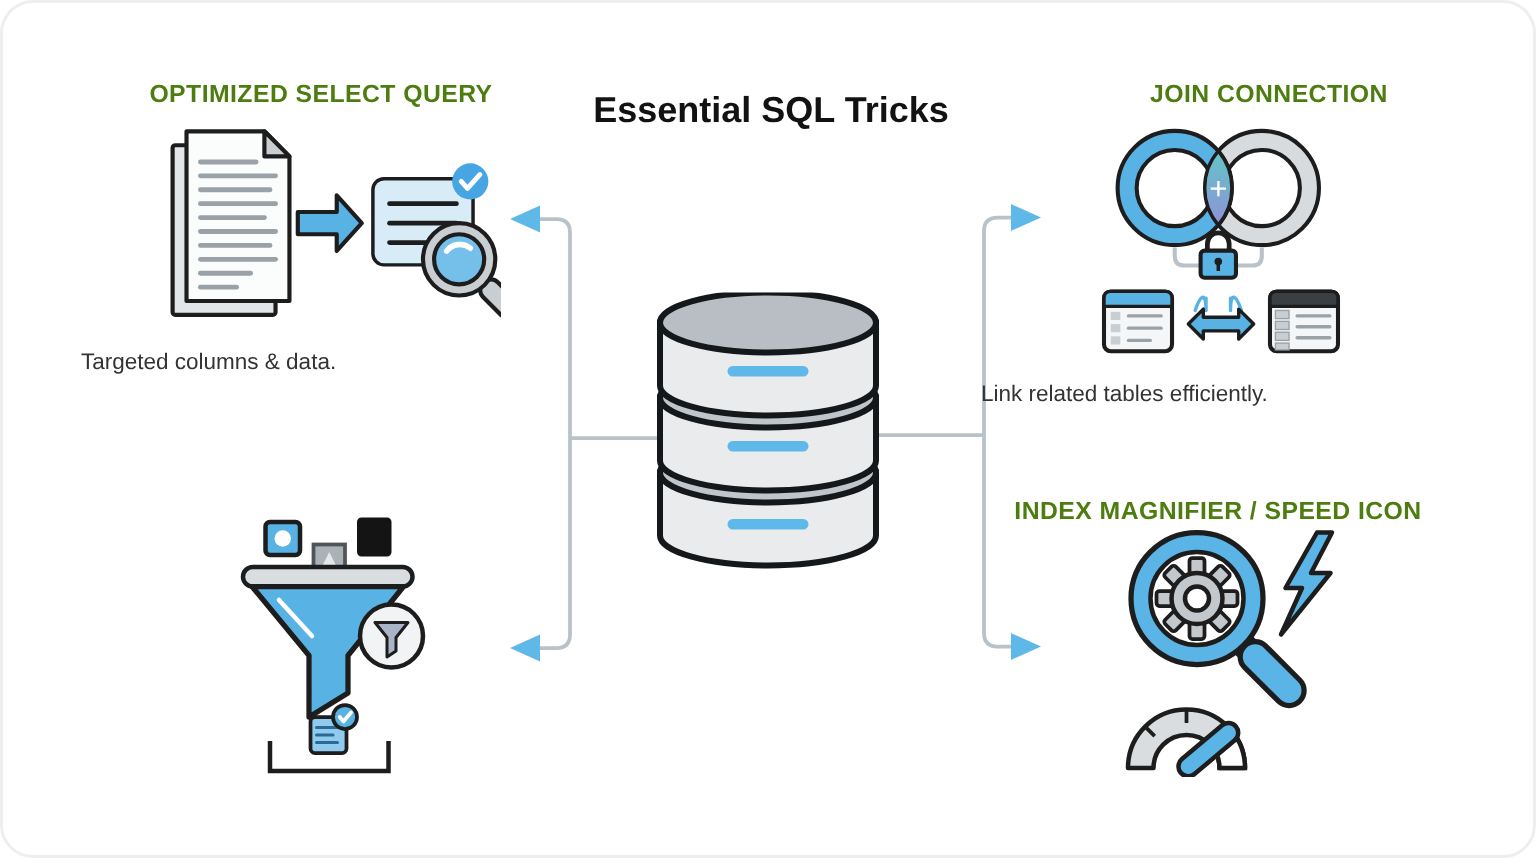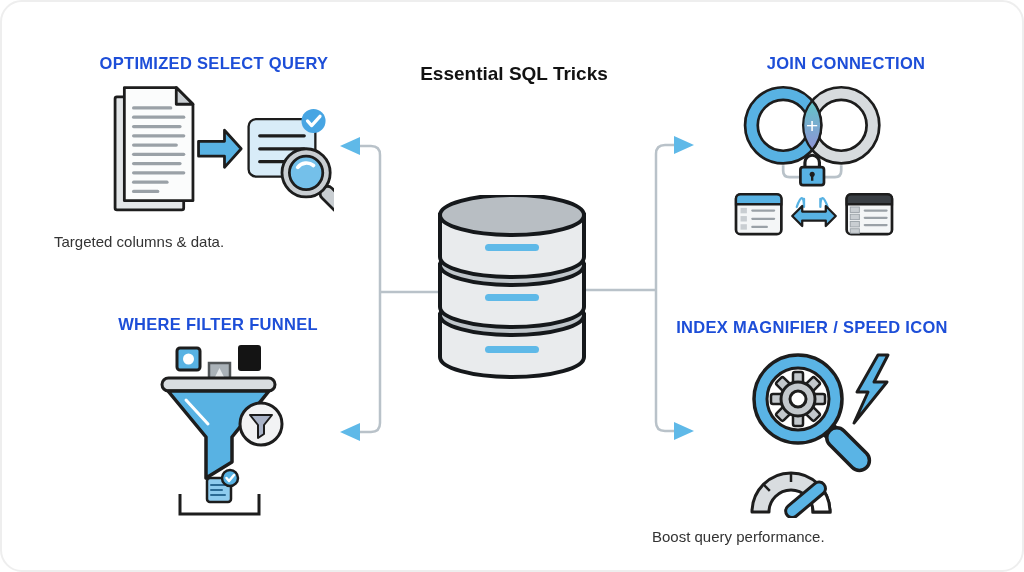--- a/index.html
+++ b/index.html
@@ -2,28 +2,28 @@
 <html><head>
 <meta charset="utf-8">
 <style>
   html,body{margin:0;padding:0;background:#fff;}
   .canvas{
     position:relative;width:1024px;height:572px;background:#ffffff;overflow:hidden;
     font-family:"Liberation Sans",sans-serif;border:2px solid #eeeeee;border-radius:22px;box-sizing:border-box;
   }
   .abs{position:absolute;}
   .heading{
-    font-size:16.5px;font-weight:700;color:#1d4ed8;letter-spacing:.3px;
+    font-size:16.5px;font-weight:700;color:#4d7c0f;letter-spacing:.3px;
     text-align:center;white-space:nowrap;
   }
   .caption{
     font-size:15px;font-weight:400;color:#333333;text-align:left;white-space:nowrap;
   }
   .page-title{
-    width:360px;text-align:center;font-size:19px;line-height:32px;font-weight:700;color:#121212;
+    width:360px;text-align:center;font-size:24px;line-height:32px;font-weight:700;color:#121212;
   }
   .page-title span{display:block;}
   svg{display:block;}
 </style>
 </head>
 <body>
 
 <div class="canvas">
 
   <svg class="abs" style="left:0;top:0;" width="1024" height="572" viewBox="0 0 1024 572">
@@ -154,22 +154,22 @@
       <g stroke="#9aa1a7" stroke-width="2.5" stroke-linecap="round">
         <line x1="166" y1="144" x2="190" y2="144"></line>
           <line x1="166" y1="152" x2="190" y2="152"></line>
           <line x1="166" y1="160" x2="190" y2="160"></line>
       </g>
     </g>
     <path d="M91,140 C95,128 99,126 99,140 M99,131 L99,140 M117,131 L117,140 M117,140 C117,126 121,128 125,140" stroke="#58b2e3" stroke-width="2.5" fill="none" stroke-linecap="round"></path>
     <polygon points="86,150 97,139 97,145 123,145 123,139 134,150 123,161 123,155 97,155 97,161" fill="#58b2e3" stroke="#1d1d1d" stroke-width="2.5" stroke-linejoin="round"></polygon>
   </svg>
 
-
-  <div class="abs heading" style="left:56px;top:313px;width:320px;">WHERE FILTER FUNNEL</div>
+  <div class="abs caption" style="left:652px;top:252px;width:320px;">Link related tables efficiently.</div>
+
 
   <svg class="abs" style="left:150px;top:340px;" width="135" height="178" viewBox="0 0 135 178">
     <g>
       <rect x="25" y="6" width="23" height="22" rx="3" fill="#58b2e3" stroke="#1d1d1d" stroke-width="3"></rect>
       <circle cx="36.5" cy="17" r="5.5" fill="#ffffff"></circle>
       <rect x="57" y="21" width="21" height="16" fill="#aab2b8" stroke="#515557" stroke-width="2.5"></rect>
       <polygon points="62,37 67.5,26 73,37" fill="#e4e7e9"></polygon>
       <rect x="87" y="4" width="21" height="24" rx="2" fill="#141414" stroke="#141414" stroke-width="2"></rect>
     </g>
     <rect x="10" y="36" width="113" height="13" rx="6.5" fill="#d9dde0" stroke="#1d1d1d" stroke-width="3"></rect>
@@ -186,21 +186,21 @@
           <line x1="59" y1="148" x2="70" y2="148"></line>
           <line x1="59" y1="153" x2="73" y2="153"></line>
       </g>
       <circle cx="78" cy="136" r="8" fill="#58b2e3" stroke="#1d1d1d" stroke-width="2.5"></circle>
       <path d="M74.5,136 l2.5,3 l5,-6" stroke="#ffffff" stroke-width="2.5" fill="none" stroke-linecap="round" stroke-linejoin="round"></path>
     </g>
     <path d="M28,152 V172 H107 V152" stroke="#1d1d1d" stroke-width="3" fill="none"></path>
   </svg>
 
 
-  <div class="abs heading" style="left:650px;top:316px;width:320px;">INDEX MAGNIFIER / SPEED ICON</div>
+  <div class="abs heading" style="left:650px;top:330px;width:320px;">INDEX MAGNIFIER / SPEED ICON</div>
 
   <svg class="abs" style="left:728px;top:342px;" width="162" height="174" viewBox="0 0 162 174">
     <polygon points="148,11 127,48 138,48 124,79 157,38 144,38 158,11" fill="#5ab4e5" stroke="#1d1d1d" stroke-width="3" stroke-linejoin="round"></polygon>
     <g>
       <path d="M22,168 A39,39 0 0 1 100,168 L83,168 A22,22 0 0 0 39,168 Z" fill="#d9dde0" stroke="#1d1d1d" stroke-width="3" stroke-linejoin="round"></path>
       <path d="M88.6,140.4 A39,39 0 0 1 100,168 L83,168 A22,22 0 0 0 76.6,152.4 Z" fill="#ffffff" stroke="#1d1d1d" stroke-width="3"></path>
       <g stroke="#1d1d1d" stroke-width="2.5">
         <line x1="61" y1="129" x2="61" y2="138"></line>
         <line x1="33.4" y1="140.4" x2="39.8" y2="146.8"></line>
       </g>
@@ -225,15 +225,14 @@
           <rect x="63" y="28" width="10" height="12" rx="2" transform="rotate(225 68 55)"></rect>
           <rect x="63" y="28" width="10" height="12" rx="2" transform="rotate(270 68 55)"></rect>
           <rect x="63" y="28" width="10" height="12" rx="2" transform="rotate(315 68 55)"></rect>
         </g>
         <circle cx="68" cy="55" r="17" fill="#c3c8cc" stroke="#1d1d1d" stroke-width="3"></circle>
         <circle cx="68" cy="55" r="8" fill="#ffffff" stroke="#1d1d1d" stroke-width="3"></circle>
       </g>
     </g>
   </svg>
 
-  <div class="abs caption" style="left:650px;top:526px;width:320px;">Boost query performance.</div>
 
 </div>
 
 </body></html>

